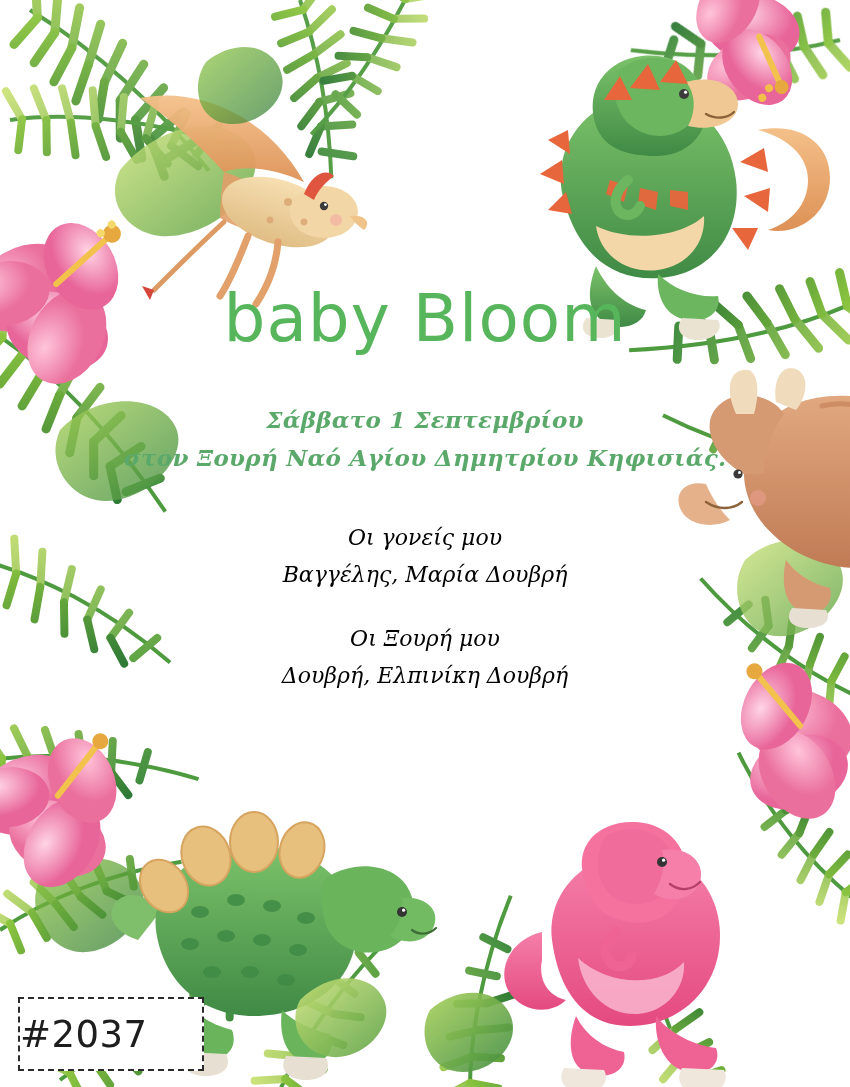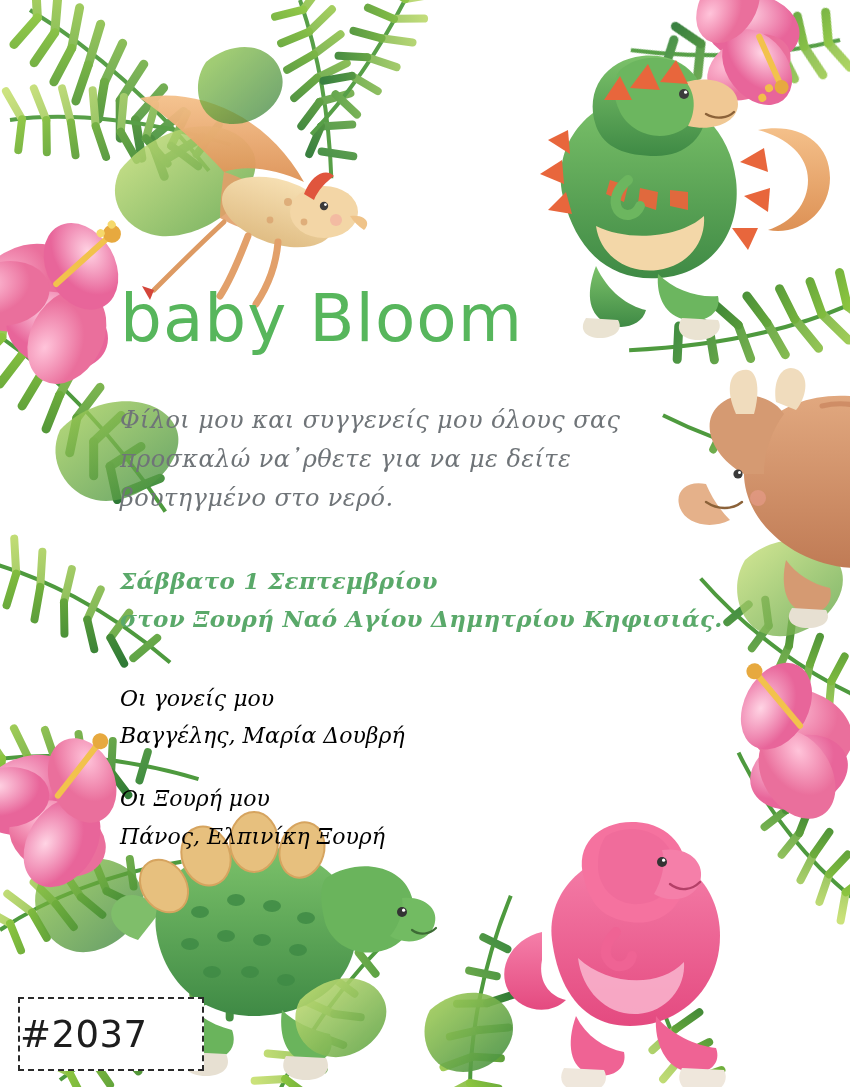--- a/index.html
+++ b/index.html
@@ -17,20 +17,21 @@
   }
 
   
   .frame { position: absolute; inset: 0; pointer-events: none; }
 
   
   .content {
     position: absolute;
     left: 120px; top: 280px;
     width: 610px;
+    text-align: center;
     z-index: 40;
   }
   .brand {
     font-family: "DejaVu Sans", sans-serif;
     font-size: 66px;
     font-weight: 400;
     color: #57b65c;
     letter-spacing: 1px;
     margin-bottom: 44px;
     white-space: nowrap;
@@ -473,39 +474,34 @@
         <path d="M430,1010 C462,982 504,990 512,1020 C520,1050 482,1080 450,1070 C426,1062 418,1032 430,1010Z" fill="url(#lg1)"></path>
         <path d="M206,62 C238,36 276,46 282,76 C288,104 250,132 220,122 C196,114 192,82 206,62Z" fill="url(#lg3)" opacity=".8"></path>
       </g>
     </svg>
   </div>
 
   <div class="content">
 
     <div class="brand">baby Bloom</div>
 
-    <div class="invite">
-      <div>Φίλοι μου και συγγενείς μου όλους σας</div>
-      <div>προσκαλώ να᾽ρθετε για να με δείτε</div>
-      <div>βουτηγμένο στο νερό.</div>
-    </div>
 
     <div class="date">
       <div>Σάββατο 1 Σεπτεμβρίου</div>
       <div>στον Ξουρή Ναό Αγίου Δημητρίου Κηφισιάς.</div>
     </div>
 
     <div class="people">
       <div class="grp">
         <div>Οι γονείς μου</div>
         <div>Βαγγέλης, Μαρία Δουβρή</div>
       </div>
       <div class="grp">
         <div>Οι Ξουρή μου</div>
-        <div>Πάνος, Ελπινίκη Ξουρή</div>
+        <div>Δουβρή, Ελπινίκη Δουβρή</div>
       </div>
     </div>
   </div>
 
   <div class="code-tag">
     <span>#2037</span>
   </div>
 
 </div>
 

